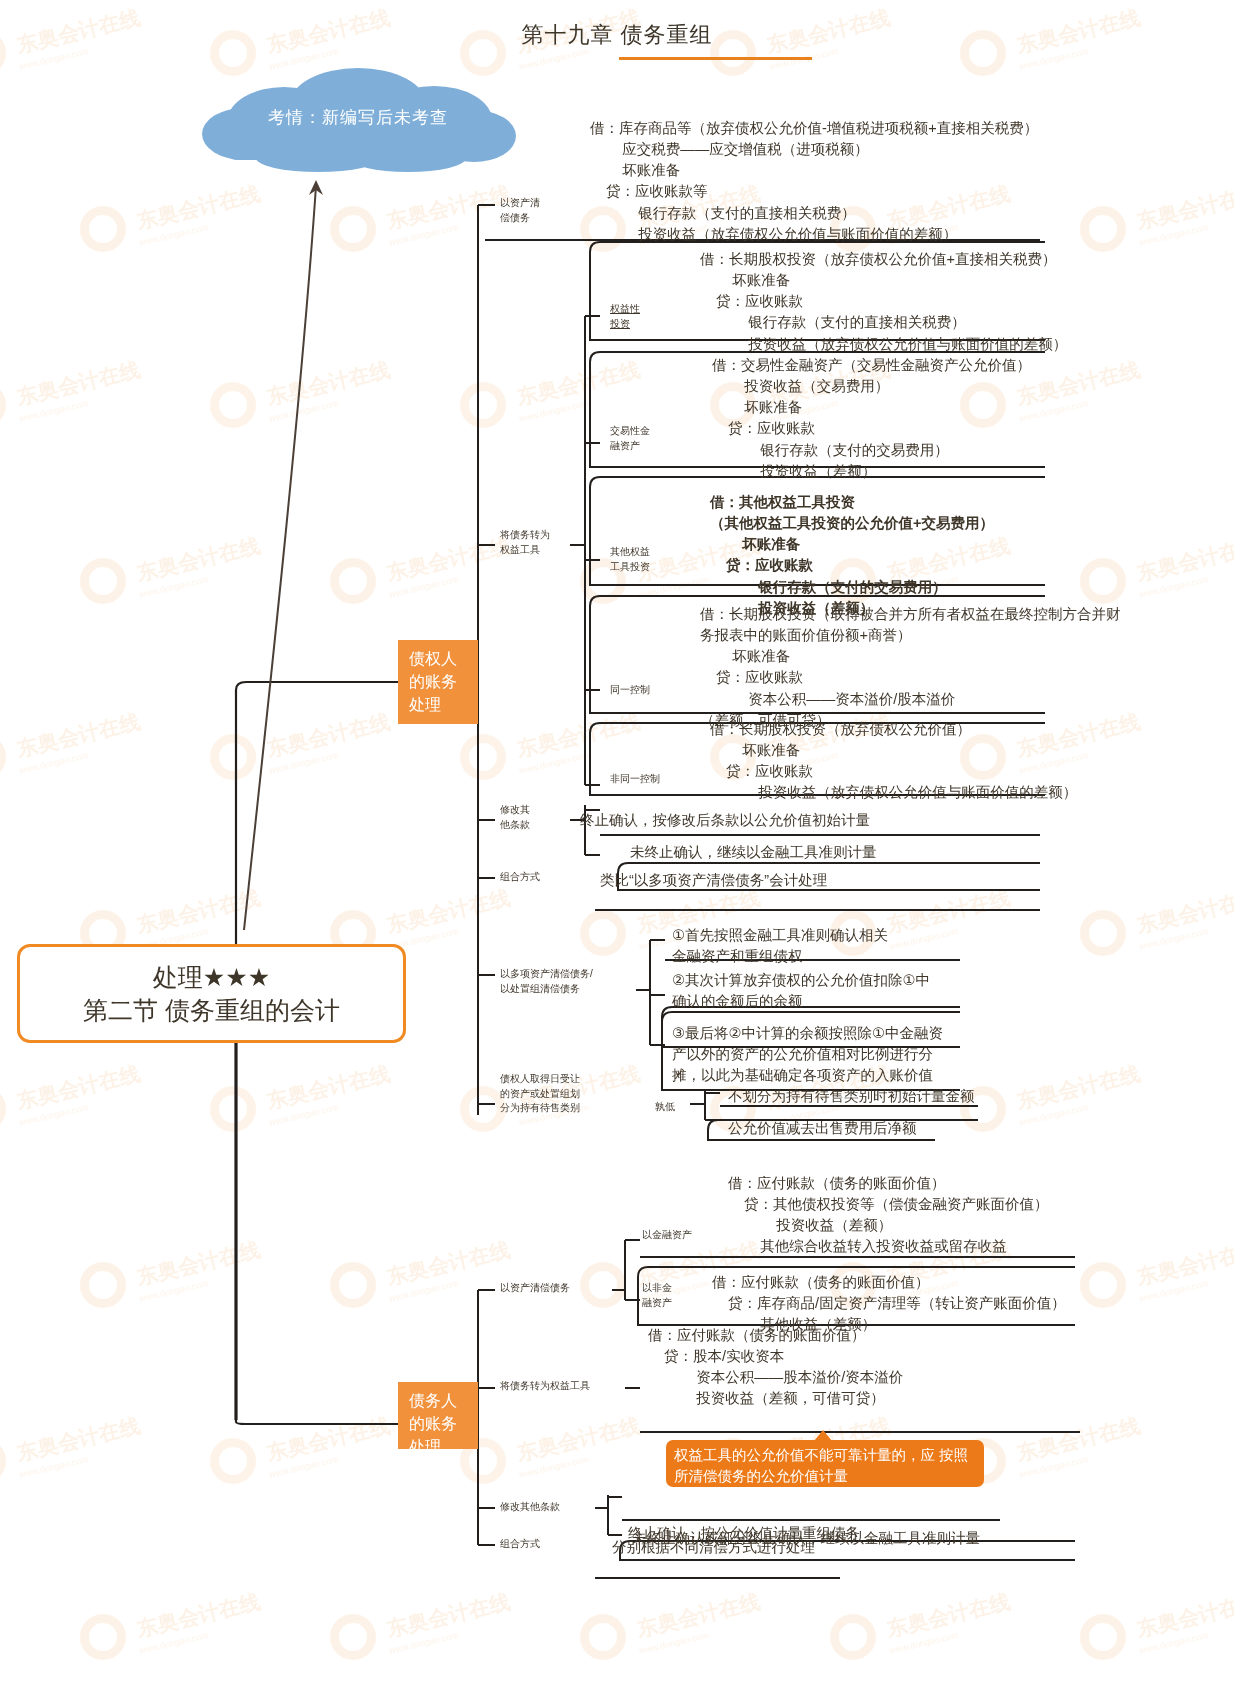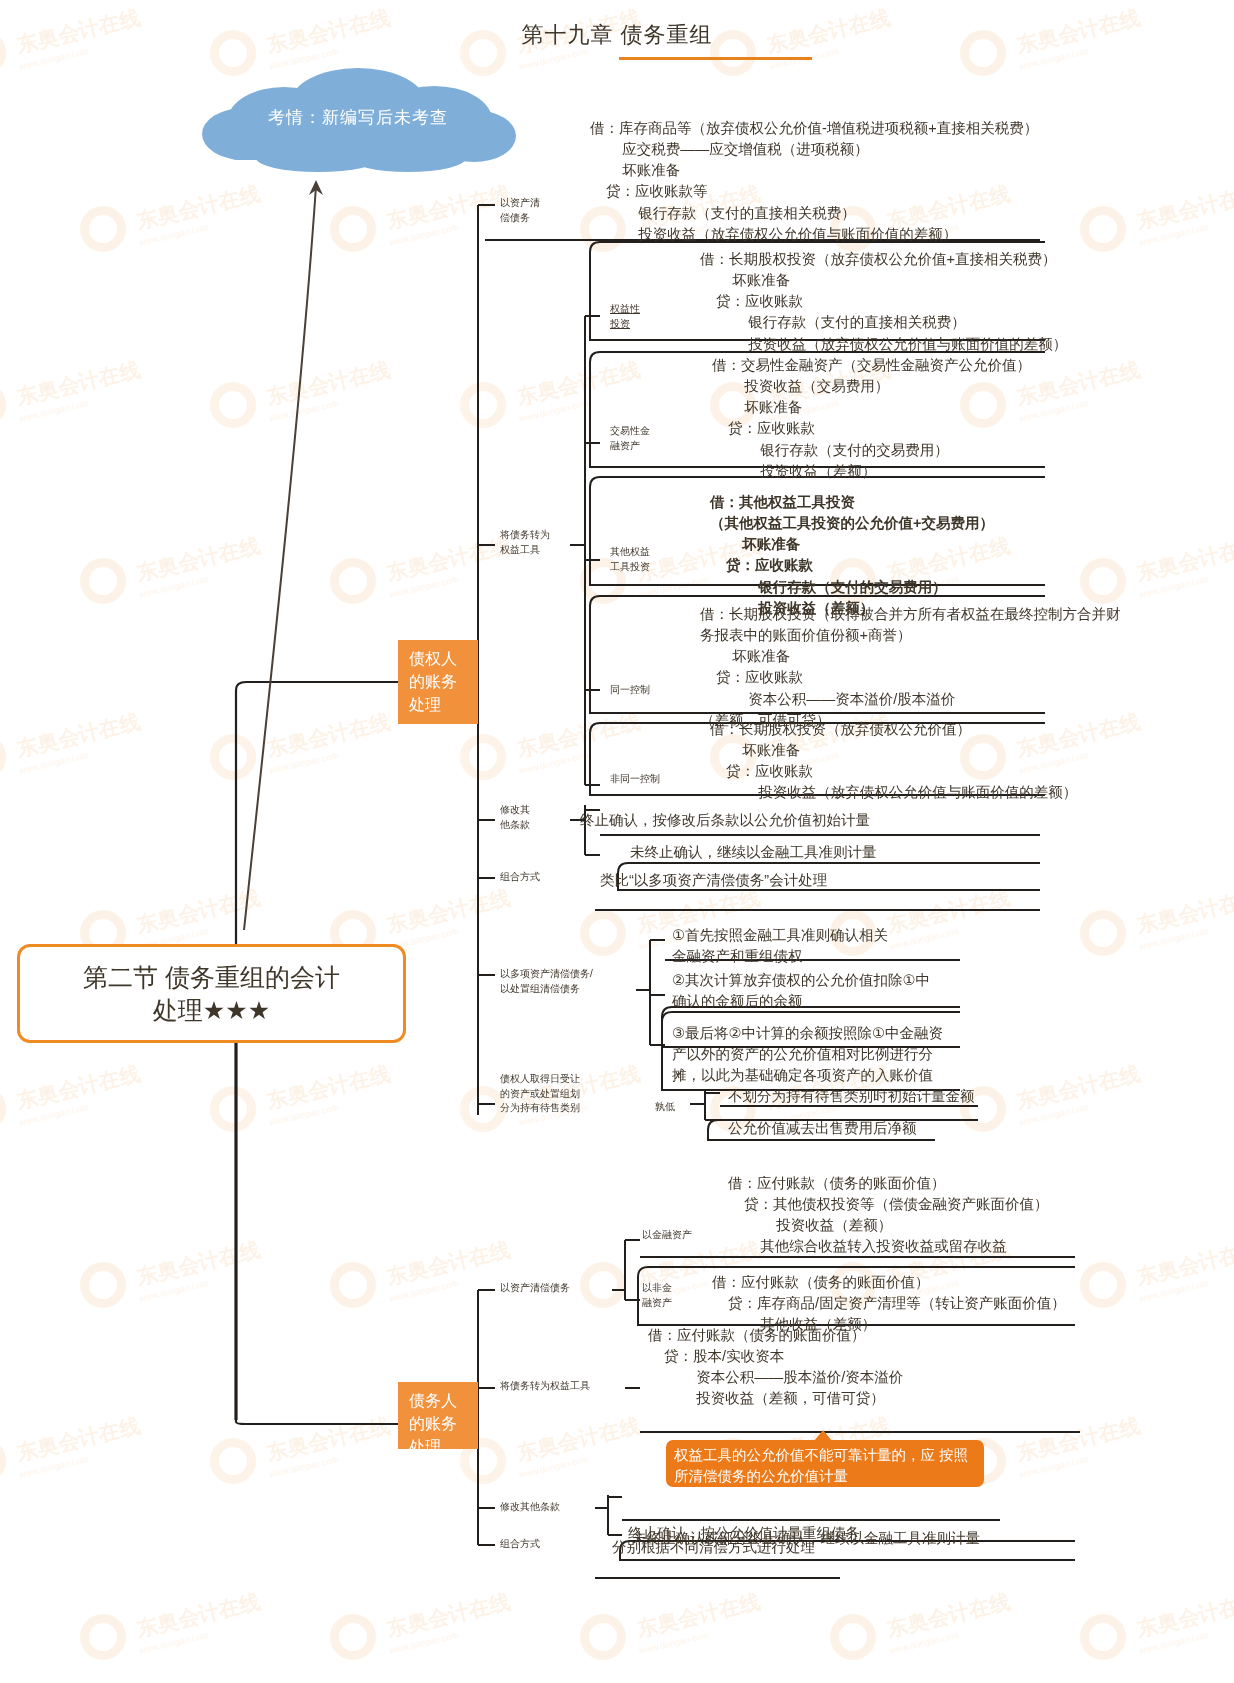--- a/index.html
+++ b/index.html
@@ -442,22 +442,22 @@
       </g>
     </svg>
     <div class="cloud-text">考情：新编写后未考查</div>
   </div>
 
   <div class="chapter-title">第十九章 债务重组</div>
   <div class="chapter-underline"></div>
 
   <div class="central">
     <div>
+      <div>处理★★★</div>
       <div>第二节 债务重组的会计</div>
-      <div>处理★★★</div>
     </div>
   </div>
 
   <div class="orange-box" style="left:398px; top:640px; width:80px; height:84px;">债权人
 的账务
 处理</div>
   <div class="orange-box" style="left:398px; top:1382px; width:80px; height:67px;">债务人
 的账务
 处理</div>
 

